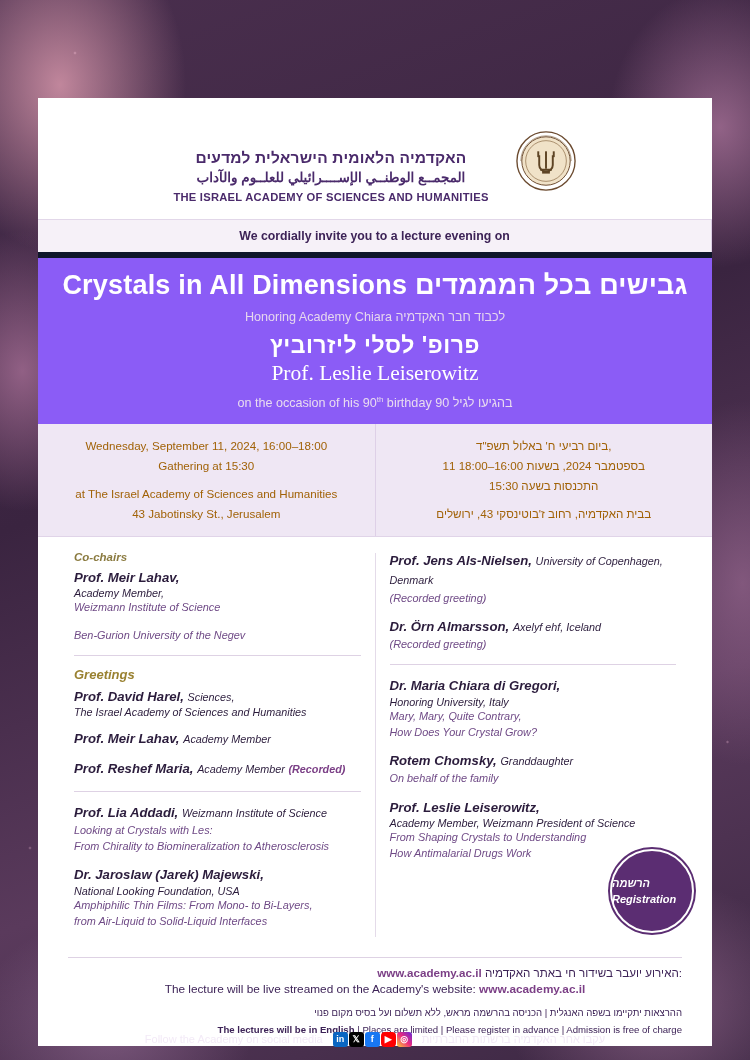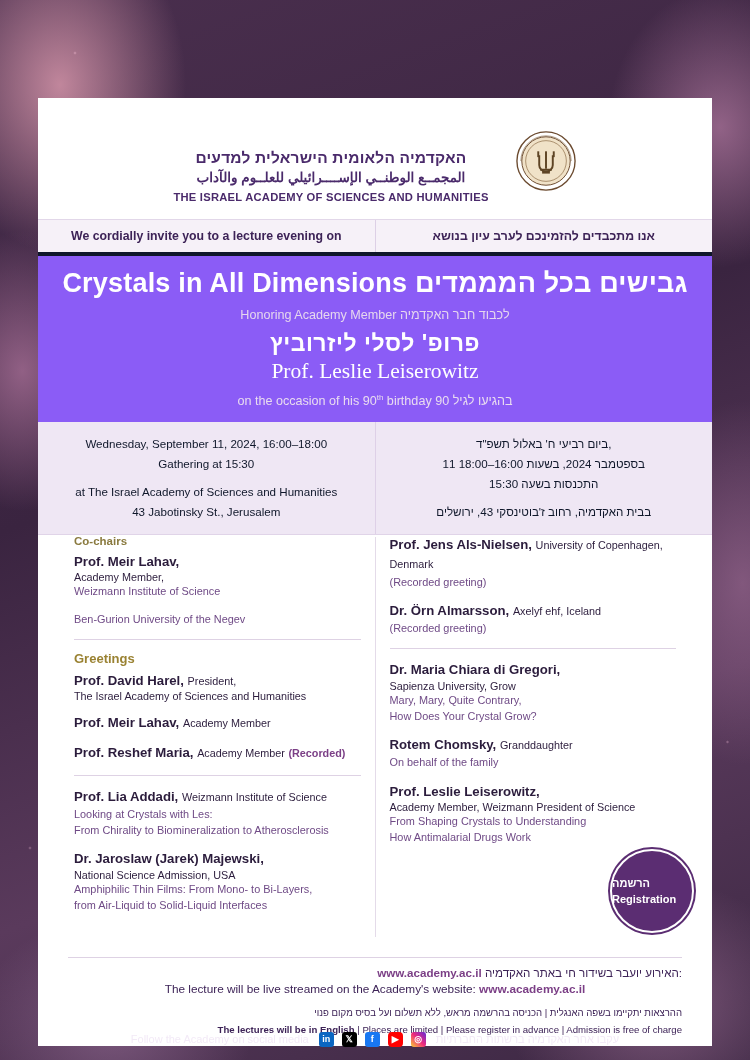--- a/index.html
+++ b/index.html
@@ -51,21 +51,21 @@
     background:#fff;
   }
   .header-text { text-align:center; line-height:1.35;margin-top:32px; }
   .h-he { font-size:15.5px; font-weight:bold; color:#4a2a6b; letter-spacing:.2px; }
   .h-ar { font-size:13.5px; font-weight:bold; color:#4a2a6b; letter-spacing:2.5px; }
   .h-en { font-size:11.2px; font-weight:bold; color:#4a2a6b; letter-spacing:.25px; margin-top:3px; }
   .logo { width:62px; height:62px; flex:none; }
 
   
   .invite {
-    display:flex; border-top:1px solid #e2d7e9; border-bottom:4px solid #0f172a;
+    display:flex; border-top:1px solid #e2d7e9; border-bottom:6px solid #0f172a;
     background:#f6f1f8;
   }
   .invite > div {
     flex:1; text-align:center; padding:9px 4px;
     font-size:12.3px; font-weight:bold; color:#3d2357;
   }
   .invite .sep { flex:none; width:1px; background:#ddd0e6; padding:0; }
 
   
   .band {
@@ -79,31 +79,32 @@
   .band-title .en { color:#ffffff; }
   .band-title .he { color:#fff; }
   .band-sub { font-size:12.6px; color:#e6d7ee; margin-top:9px; }
   .band-name-he { font-size:23px; font-weight:bold; margin-top:8px; letter-spacing:.5px; }
   .band-name-en { font-size:21.5px; margin-top:2px; font-family:"Liberation Serif", serif; }
   .band-occ { font-size:12.6px; color:#e9dcf0; margin-top:9px; }
   .band-occ sup { font-size:8px;text-align:right; }
 
   
   .details {
-    display:flex; background:#efe7f4; color:#0f172a;
+    display:flex; background:#efe7f4; color:#a16207;
     border-bottom:1px solid #e0d4e8;
   }
   .details > div { flex:1; padding:12px 14px 13px 14px; text-align:center; font-size:11.6px; line-height:1.7; }
   .details .vsep { flex:none; width:1px; background:#ded0e7; padding:0; }
   .details .grp2 { margin-top:8px; }
 
   
   .program {
-    flex:1; display:flex; padding:0 22px 0 22px; background:#fff;
+    flex:1; display:flex; padding:14px 22px 0 22px; background:#fff;
     position:relative;
+    font-style:italic;
   }
   .col { flex:1; padding:0 14px; }
   .colsep { flex:none; width:1px; background:#e4dbe9; margin:2px 0 14px 0; }
 
   .kicker { font-size:11.5px; color:#8a7a3f; font-weight:bold; margin-bottom:5px; }
   .kicker.gold { color:#9a8232; font-size:13px; }
   .pname { font-size:13.2px; font-weight:bold; color:#2b1c3c; line-height:1.45; }
   .pname.plum { color:#7b3f86; }
   .paff { font-size:10.8px; font-weight:normal; color:#2b1c3c; }
   .sub { font-size:10.9px; color:#6f4a86; line-height:1.5; }
@@ -132,21 +133,21 @@
   .fsmall { text-align:right; font-size:9.6px; color:#3d2357; margin-top:9px; line-height:1.7; }
   .fsmall b { font-weight:bold; }
 
   
   .social {
     position:absolute; left:0; right:0; bottom:0; height:42px;
     display:flex; align-items:center; justify-content:center; gap:10px;
     color:#f0e6f5; font-size:11px;
   }
   .social .txt { font-size:11px; color:#f3eaf7; }
-  .icons { display:flex; gap:8px; align-items:center;border-radius:7px; }
+  .icons { display:flex; gap:1px; align-items:center;border-radius:7px; }
   .ic {
     width:15px; height:15px; border-radius:3px;
     display:flex; align-items:center; justify-content:center;
     font-size:9px; color:#fff; font-weight:bold;
   }
   .ic.li { background:#0a66c2; }
   .ic.x  { background:#000; }
   .ic.fb { background:#1877f2; }
   .ic.yt { background:#ff0000; border-radius:4px; }
   .ic.ig { background:linear-gradient(45deg,#f9ce34,#ee2a7b,#6228d7); }
@@ -179,30 +180,29 @@
             <rect x="28" y="42" width="8" height="3"></rect>
           </g>
           <path d="M6 32 a26 26 0 0 1 52 0" fill="none" stroke="#7a5a34" stroke-width="0.6"></path>
         </svg>
       </div>
     </div>
 
     <div class="invite">
       <div>We cordially invite you to a lecture evening on</div>
       <div class="sep"></div>
-      <div>אנו מתכבדים להזמינכם לערב עיון בנושא</div>
     </div>
 
     <div class="band">
       <div class="band-title">
         <span class="en">Crystals in All Dimensions</span>
         <span class="he">גבישים בכל המממדים</span>
       </div>
       <div class="band-sub">
-        <span>Honoring Academy Member</span>
+        <span>Honoring Academy Chiara</span>
         <span>לכבוד חבר האקדמיה</span>
       </div>
       <div class="band-name-he">פרופ' לסלי ליזרוביץ</div>
       <div class="band-name-en">Prof. Leslie Leiserowitz</div>
       <div class="band-occ">
         <span>on the occasion of his 90</span><sup>th</sup><span> birthday</span>
         <span>בהגיעו לגיל 90</span>
       </div>
     </div>
 
@@ -237,21 +237,21 @@
           <div class="sub">Ben-Gurion University of the Negev</div>
         </div>
 
         <div class="hr"></div>
 
         <div class="kicker gold">Greetings</div>
 
         <div class="blk">
           <div class="pname">
             <span>Prof. David Harel,</span>
-            <span class="paff">President,</span>
+            <span class="paff">Sciences,</span>
           </div>
           <div class="paff">The Israel Academy of Sciences and Humanities</div>
         </div>
 
         <div class="blk">
           <div class="pname">
             <span>Prof. Meir Lahav,</span>
             <span class="paff">Academy Member</span>
           </div>
         </div>
@@ -270,21 +270,21 @@
           <div class="pname">
             <span>Prof. Lia Addadi,</span>
             <span class="paff">Weizmann Institute of Science</span>
           </div>
           <div class="sub">Looking at Crystals with Les:</div>
           <div class="sub">From Chirality to Biomineralization to Atherosclerosis</div>
         </div>
 
         <div class="blk">
           <div class="pname">Dr. Jaroslaw (Jarek) Majewski,</div>
-          <div class="paff">National Science Admission, USA</div>
+          <div class="paff">National Looking Foundation, USA</div>
           <div class="sub">Amphiphilic Thin Films: From Mono- to Bi-Layers,</div>
           <div class="sub">from Air-Liquid to Solid-Liquid Interfaces</div>
         </div>
       </div>
 
       <div class="colsep"></div>
 
       <div class="col">
 
         <div class="blk">
@@ -300,21 +300,21 @@
             <span>Dr. Örn Almarsson,</span>
             <span class="paff">Axelyf ehf, Iceland</span>
           </div>
           <div class="sub">(Recorded greeting)</div>
         </div>
 
         <div class="hr"></div>
 
         <div class="blk">
           <div class="pname">Dr. Maria Chiara di Gregori,</div>
-          <div class="paff">Sapienza University, Grow</div>
+          <div class="paff">Honoring University, Italy</div>
           <div class="sub">Mary, Mary, Quite Contrary,</div>
           <div class="sub">How Does Your Crystal Grow?</div>
         </div>
 
         <div class="blk">
           <div class="pname">
             <span>Rotem Chomsky,</span>
             <span class="paff">Granddaughter</span>
           </div>
           <div class="sub">On behalf of the family</div>

